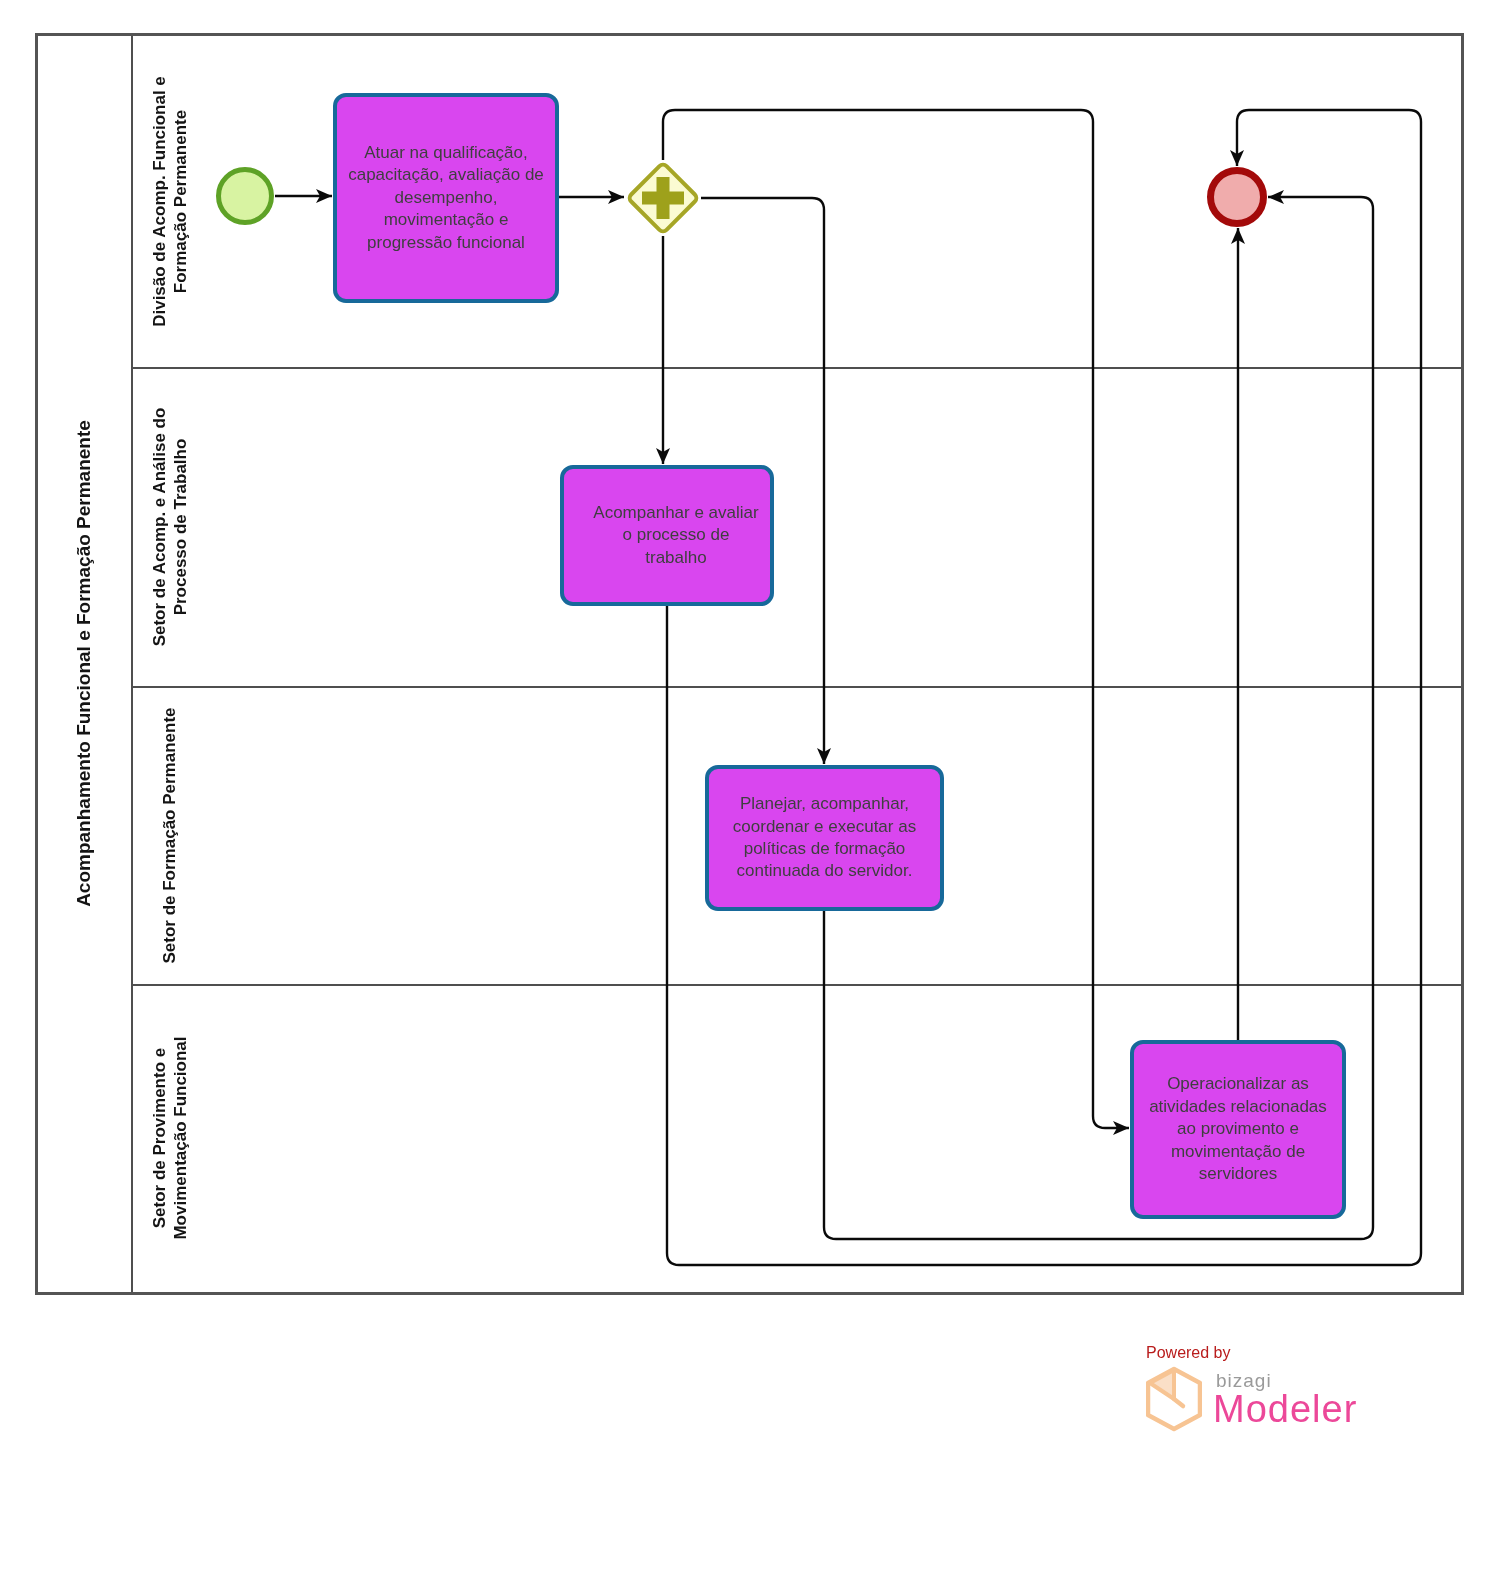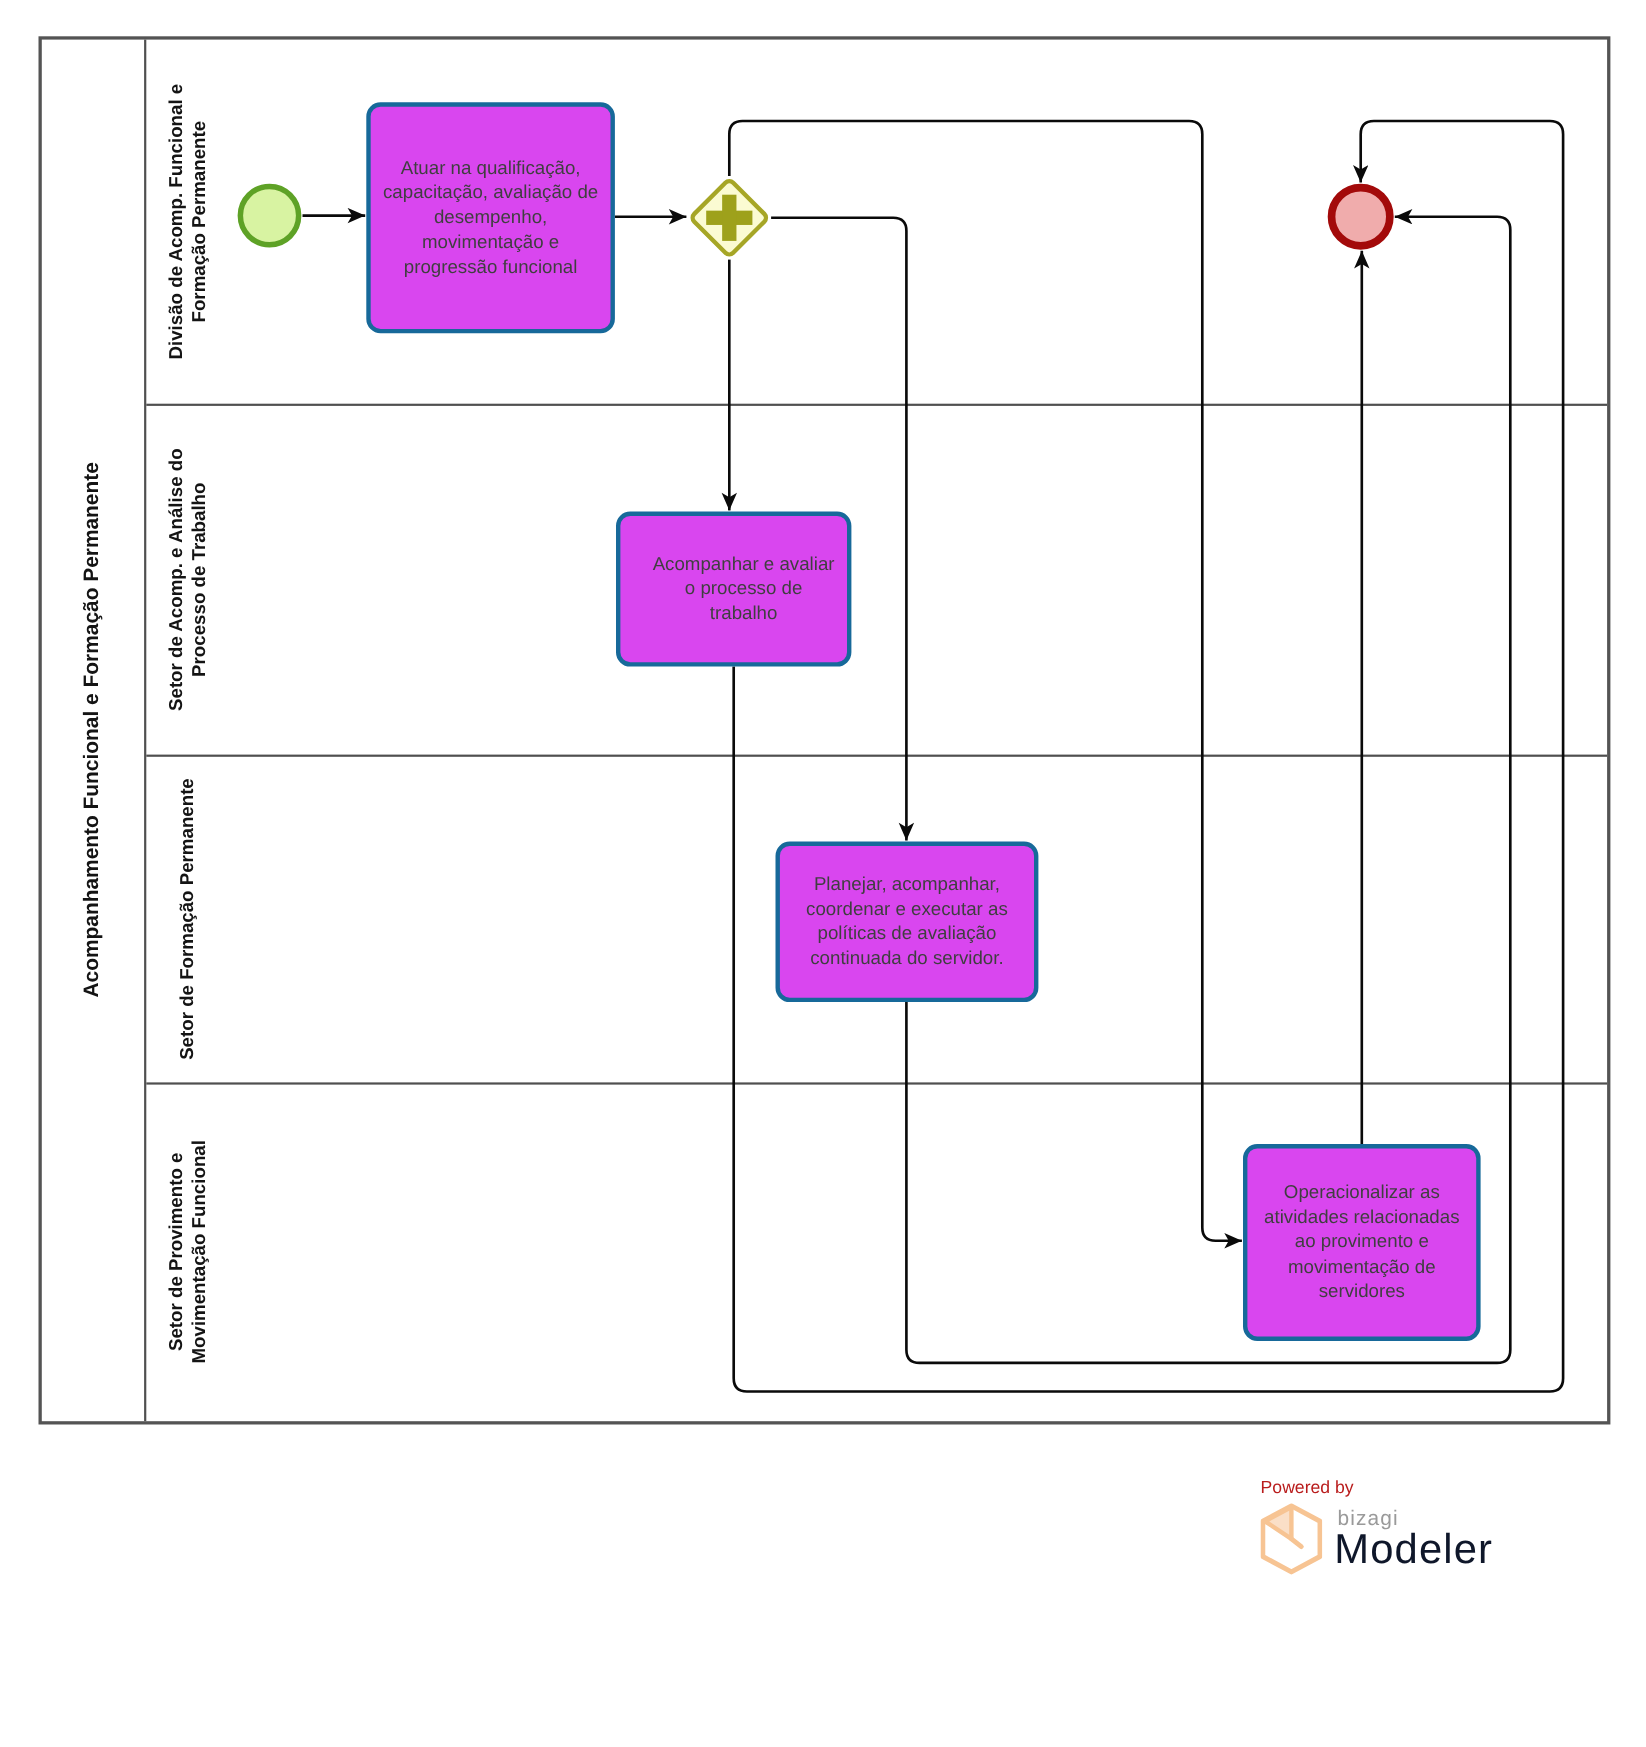--- a/index.html
+++ b/index.html
@@ -34,21 +34,21 @@
                   transform:translate(-50%,-50%) rotate(-45deg); }
   .gateway .bar-h { width:42px; height:13px; }
   .gateway .bar-v { width:13px; height:42px; }
 
   svg.flows { position:absolute; left:0; top:0; width:1496px; height:1588px; }
   svg.flows path.flow { fill:none; stroke:#0a0a0a; stroke-width:2.4px; stroke-linejoin:round; }
 
   
   .powered { position:absolute; left:1146px; top:1344px; font-size:16px; color:#b91c1c; }
   .brand   { position:absolute; left:1216px; top:1370px; font-size:19px; color:#9a9a9a; letter-spacing:1px; }
-  .product { position:absolute; left:1213px; top:1388px; font-size:38px; color:#0f172a; font-weight:500; letter-spacing:1px; }
+  .product { position:absolute; left:1213px; top:1388px; font-size:38px; color:#ec4899; font-weight:500; letter-spacing:1px; }
   .logo-icon { position:absolute; left:1146px; top:1366px; }
 </style>
 </head>
 <body>
 
 <div id="stage">
 
   <div class="pool-border"></div>
   <div class="divider-v"></div>
   <div class="lane-sep" style="top:367px;"></div>
@@ -86,21 +86,21 @@
   <div class="gateway">
     <div class="bar bar-h"></div>
     <div class="bar bar-v"></div>
   </div>
 
   <div class="task" style="left:560px; top:465px; width:214px; height:141px;padding-left:28px;">
     <span>Acompanhar e avaliar o processo de trabalho</span>
   </div>
 
   <div class="task" style="left:705px; top:765px; width:239px; height:146px;">
-    <span>Planejar, acompanhar, coordenar e executar as políticas de avaliação continuada do servidor.</span>
+    <span>Planejar, acompanhar, coordenar e executar as políticas de formação continuada do servidor.</span>
   </div>
 
   <div class="task" style="left:1130px; top:1040px; width:216px; height:179px;">
     <span>Operacionalizar as atividades relacionadas ao provimento e movimentação de servidores</span>
   </div>
 
   <div class="event event-end"></div>
 
   <div class="powered">Powered by</div>
   <svg class="logo-icon" width="56" height="66" viewBox="0 0 56 66">

